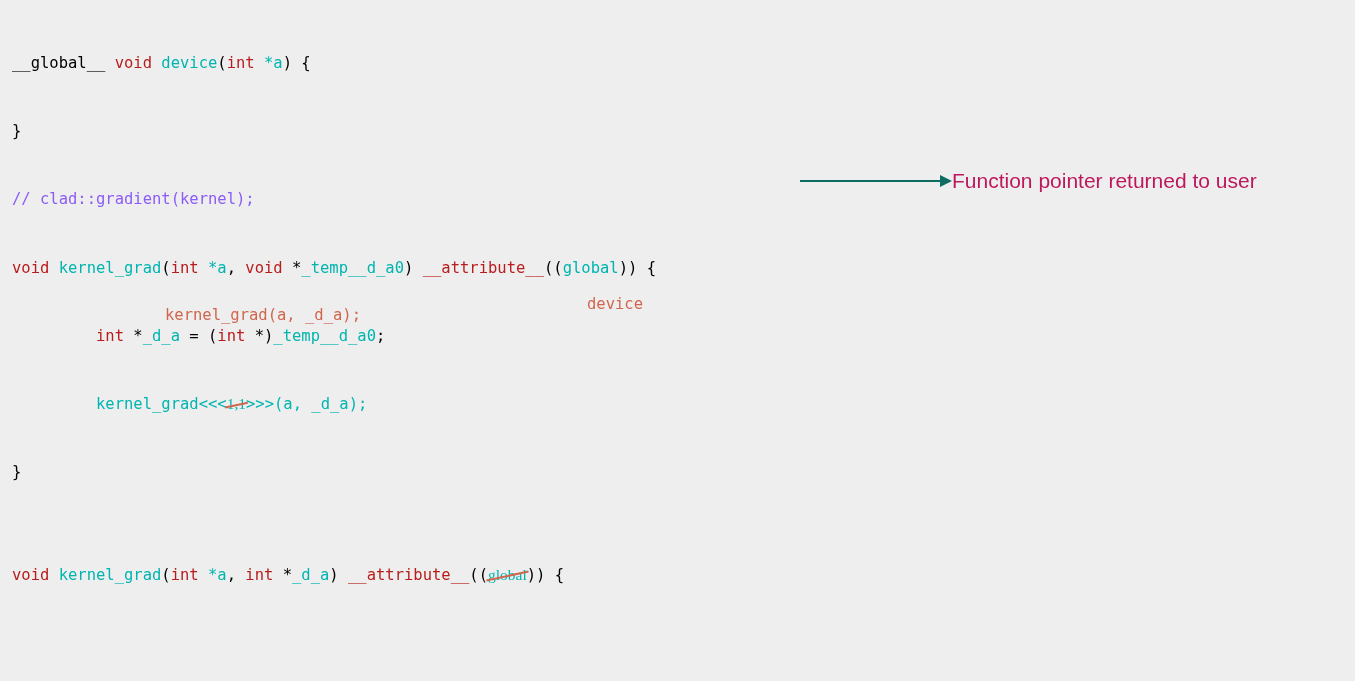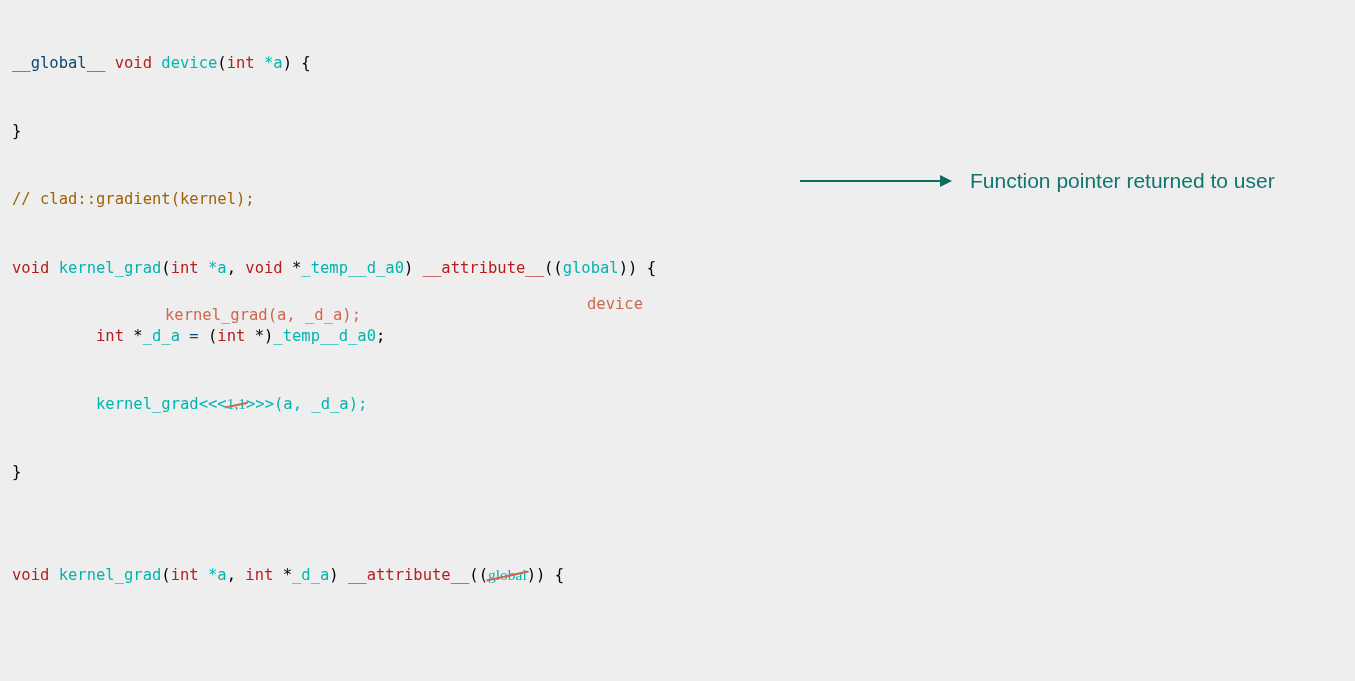--- a/index.html
+++ b/index.html
@@ -11,24 +11,24 @@
     line-height: 2.2;
     color: #000;
     width: 1355px;
     box-sizing: border-box;
     position: relative;
   }
   .code-block {
     white-space: pre;
     position: relative;
   }
-  .kw-purple { color: #0c4a6e; }
+  .kw-purple { color: #000000; }
   .kw-blue   { color: #b91c1c; }
   .kw-teal   { color: #00b5b0; }
-  .txt-green { color: #a16207; }
+  .txt-green { color: #8b5cf6; }
   .strike {
     position: relative;
     display: inline-block;
     font-family: Liberation Serif, serif;
   }
   .strike::after {
     content: "";
     position: absolute;
     left: -2px; right: -2px;
     top: 50%;
@@ -54,22 +54,21 @@
     height: 2px;
     background: #0f6c62;
   }
   .arrow-head {
     width: 0; height: 0;
     border-left: 12px solid #0f6c62;
     border-top: 6px solid transparent;
     border-bottom: 6px solid transparent;
   }
   .arrow-label {
-    margin-left: 18px;
-    color: #0f766e;
+    color: #be185d;
     font-family: "Segoe UI", Arial, sans-serif;
     font-size: 21px;
     white-space: nowrap;
   }
 </style>
 </head>
 <body>
 
 <div class="code-block">
 <div><span class="kw-purple">__global__</span><span> </span><span class="kw-blue">void</span><span> </span><span class="kw-teal">device</span><span>(</span><span class="kw-blue">int</span><span> </span><span class="kw-teal">*a</span><span>) {</span></div>

